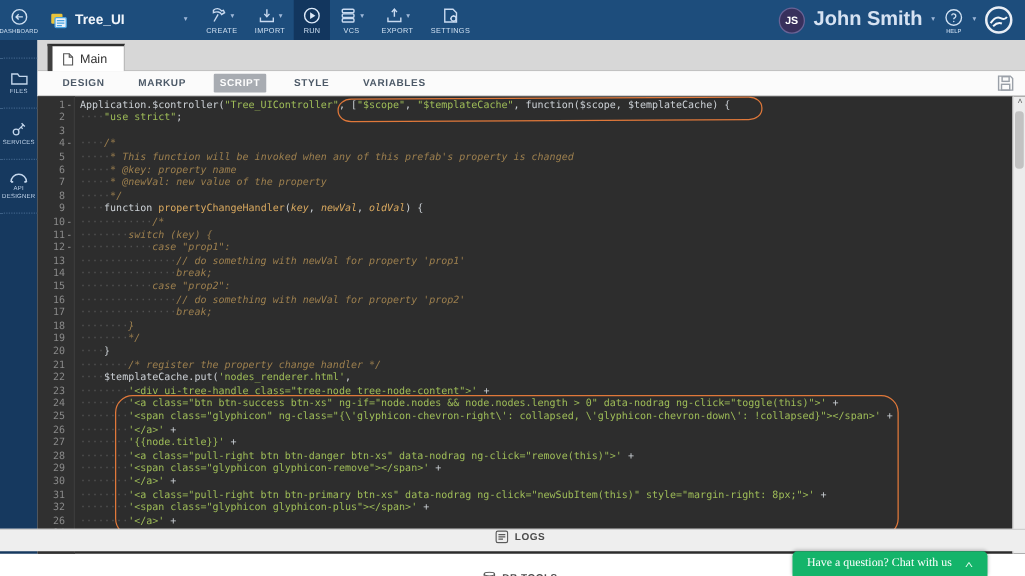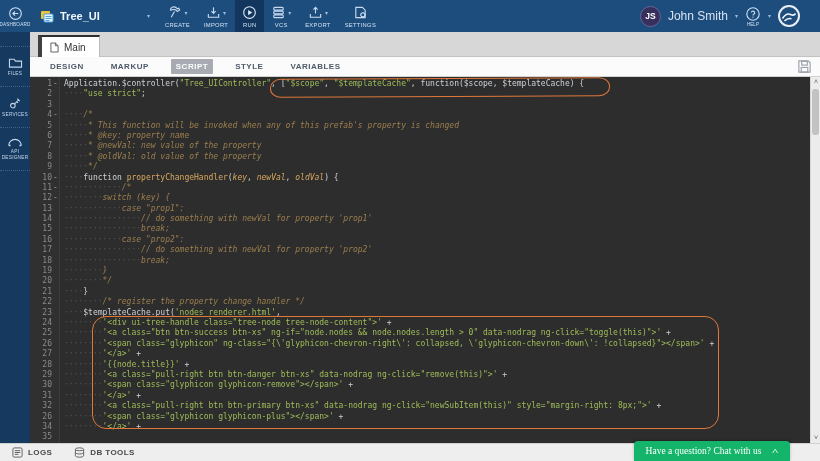--- a/index.html
+++ b/index.html
@@ -16,24 +16,24 @@
   .dash-cell { width:30px; display:flex; flex-direction:column; align-items:center; justify-content:center; gap:1px; cursor:pointer; }
   .dash-cell .lbl { font-size:4.6px; letter-spacing:.2px; color:#cfe0f2; }
   .proj { display:flex; align-items:center; gap:6px; padding:0 8px 0 10px; width:128px; cursor:pointer; }
   .proj .pname { font-size:11px; color:#f0f5fb; font-weight:bold; flex:1; }
   .caret { font-size:6px; color:#9fb8d8; line-height:1; }
   .menu { display:flex; align-items:stretch; }
   .mitem { display:flex; flex-direction:column; align-items:center; justify-content:center; gap:1px; padding:0 7px; cursor:pointer; position:relative; }
   .mitem .row { display:flex; align-items:center; gap:2px; height:17px; }
   .mitem .lbl { font-size:5.8px; letter-spacing:.3px; color:#cfe0f2; }
   .mitem.active { background:var(--run-active-bg,#12365e); }
-  .tb-right { margin-left:auto; display:flex; align-items:center; gap:7px; padding-right:20px; }
+  .tb-right { margin-left:auto; display:flex; align-items:center; gap:7px; padding-right:10px; }
   .avatar { width:21px; height:21px; border-radius:50%; background:#38305c; border:1px solid #6a6396;
     color:#fff; font-size:8.5px; font-weight:bold; display:flex; align-items:center; justify-content:center; }
-  .uname { font-size:12px; color:#d6e2f2; }
+  .uname { font-size:16px; color:#d6e2f2;font-weight:bold; }
   .helpbox { display:flex; flex-direction:column; align-items:center; gap:0; cursor:pointer; }
   .helpbox .lbl { font-size:4.6px; color:#cfe0f2; }
   .logo { width:22px; height:22px; border-radius:50%; border:2px solid #e9eef5; background:#1d4d7c;
     display:flex; align-items:center; justify-content:center; overflow:hidden; }
 
   
   .sidebar { position:absolute; left:0; top:32px; width:30px; height:411px; background:var(--sidebar-bg,#16395f); }
   .sb-item { display:flex; flex-direction:column; align-items:center; justify-content:center; gap:2px;
     padding:9px 1px; border-bottom:1px dotted #3d6187; cursor:pointer; }
   .sb-item:first-child { border-top:1px dotted #3d6187; margin-top:14px; }
@@ -75,22 +75,22 @@
   .vscroll .thumb { position:absolute; left:1px; right:1px; top:12px; height:46px; background:#c2c2c2; border-radius:3px; }
   .vscroll .arr { position:absolute; left:0; width:10px; text-align:center; font-size:7px; color:#666; line-height:10px; }
   .arr.up { top:0; } .arr.dn { bottom:0; }
 
   
   .ann { position:absolute; border:1.6px solid var(--annotation,#e0783a); pointer-events:none; }
   .ann1 { left:240px; top:1px; width:340px; height:19px; border-radius:11px/9px; transform:rotate(-.3deg); }
   .ann2 { left:62px; top:239px; width:627px; height:113px; border-radius:14px; }
 
   
-  .bottombar { position:absolute; left:0; top:443px; width:820px; height:18px; background:#eeeeee;
-    border-top:1px solid #d0d0d0; display:flex; align-items:center; gap:22px; padding-left:12px; }
+  .bottombar { position:absolute; left:0; top:423px; width:820px; height:18px; background:#eeeeee;
+    border-top:1px solid #d0d0d0; display:flex; align-items:center; gap:22px; padding-left:12px;flex-direction:column; }
   .bb-item { display:flex; align-items:center; gap:5px; cursor:pointer; }
   .bb-item .lbl { font-size:8px; font-weight:bold; letter-spacing:.4px; color:#4a4a4a; }
 
   
   .chat { position:absolute; right:30px; top:441px; height:20px; background:var(--chat-green,#14b46a);
     border-radius:4px 4px 0 0; display:flex; align-items:center; gap:12px; padding:0 12px;
     box-shadow:0 -1px 3px rgba(0,0,0,.25); cursor:pointer; z-index:20;font-family:Liberation Serif, serif; }
   .chat .lbl { font-size:9.5px; color:#fff; }
   .chat .chev { color:#eafff3; font-size:8px; font-weight:bold; transform:scaleX(1.4); }
 
@@ -325,21 +325,20 @@
         <div class="gl"><span>35</span><span class="fold"> </span></div>
       </div>
     <div class="codecol">
         <div class="cl"><span class="tk-pl">Application.$controller(</span><span class="tk-str">"Tree_UIController"</span><span class="tk-pl">, [</span><span class="tk-str">"$scope"</span><span class="tk-pl">, </span><span class="tk-str">"$templateCache"</span><span class="tk-pl">, function($scope, $templateCache) {</span></div>
         <div class="cl"><span class="ind">····</span><span class="tk-str">"use strict"</span><span class="tk-pl">;</span></div>
         <div class="cl"></div>
         <div class="cl"><span class="ind">····</span><span class="tk-com">/*</span></div>
         <div class="cl"><span class="ind">·····</span><span class="tk-com">* This function will be invoked when any of this prefab's property is changed</span></div>
         <div class="cl"><span class="ind">·····</span><span class="tk-com">* @key: property name</span></div>
         <div class="cl"><span class="ind">·····</span><span class="tk-com">* @newVal: new value of the property</span></div>
-        <div class="cl"><span class="ind">·····</span><span class="tk-com">* @oldVal: old value of the property</span></div>
         <div class="cl"><span class="ind">·····</span><span class="tk-com">*/</span></div>
         <div class="cl"><span class="ind">····</span><span class="tk-pl">function </span><span class="tk-fn">propertyChangeHandler</span><span class="tk-pl">(</span><span class="tk-par">key</span><span class="tk-pl">, </span><span class="tk-par">newVal</span><span class="tk-pl">, </span><span class="tk-par">oldVal</span><span class="tk-pl">) {</span></div>
         <div class="cl"><span class="ind">············</span><span class="tk-com">/*</span></div>
         <div class="cl"><span class="ind">········</span><span class="tk-com">switch (key) {</span></div>
         <div class="cl"><span class="ind">············</span><span class="tk-com">case "prop1":</span></div>
         <div class="cl"><span class="ind">················</span><span class="tk-com">// do something with newVal for property 'prop1'</span></div>
         <div class="cl"><span class="ind">················</span><span class="tk-com">break;</span></div>
         <div class="cl"><span class="ind">············</span><span class="tk-com">case "prop2":</span></div>
         <div class="cl"><span class="ind">················</span><span class="tk-com">// do something with newVal for property 'prop2'</span></div>
         <div class="cl"><span class="ind">················</span><span class="tk-com">break;</span></div>

